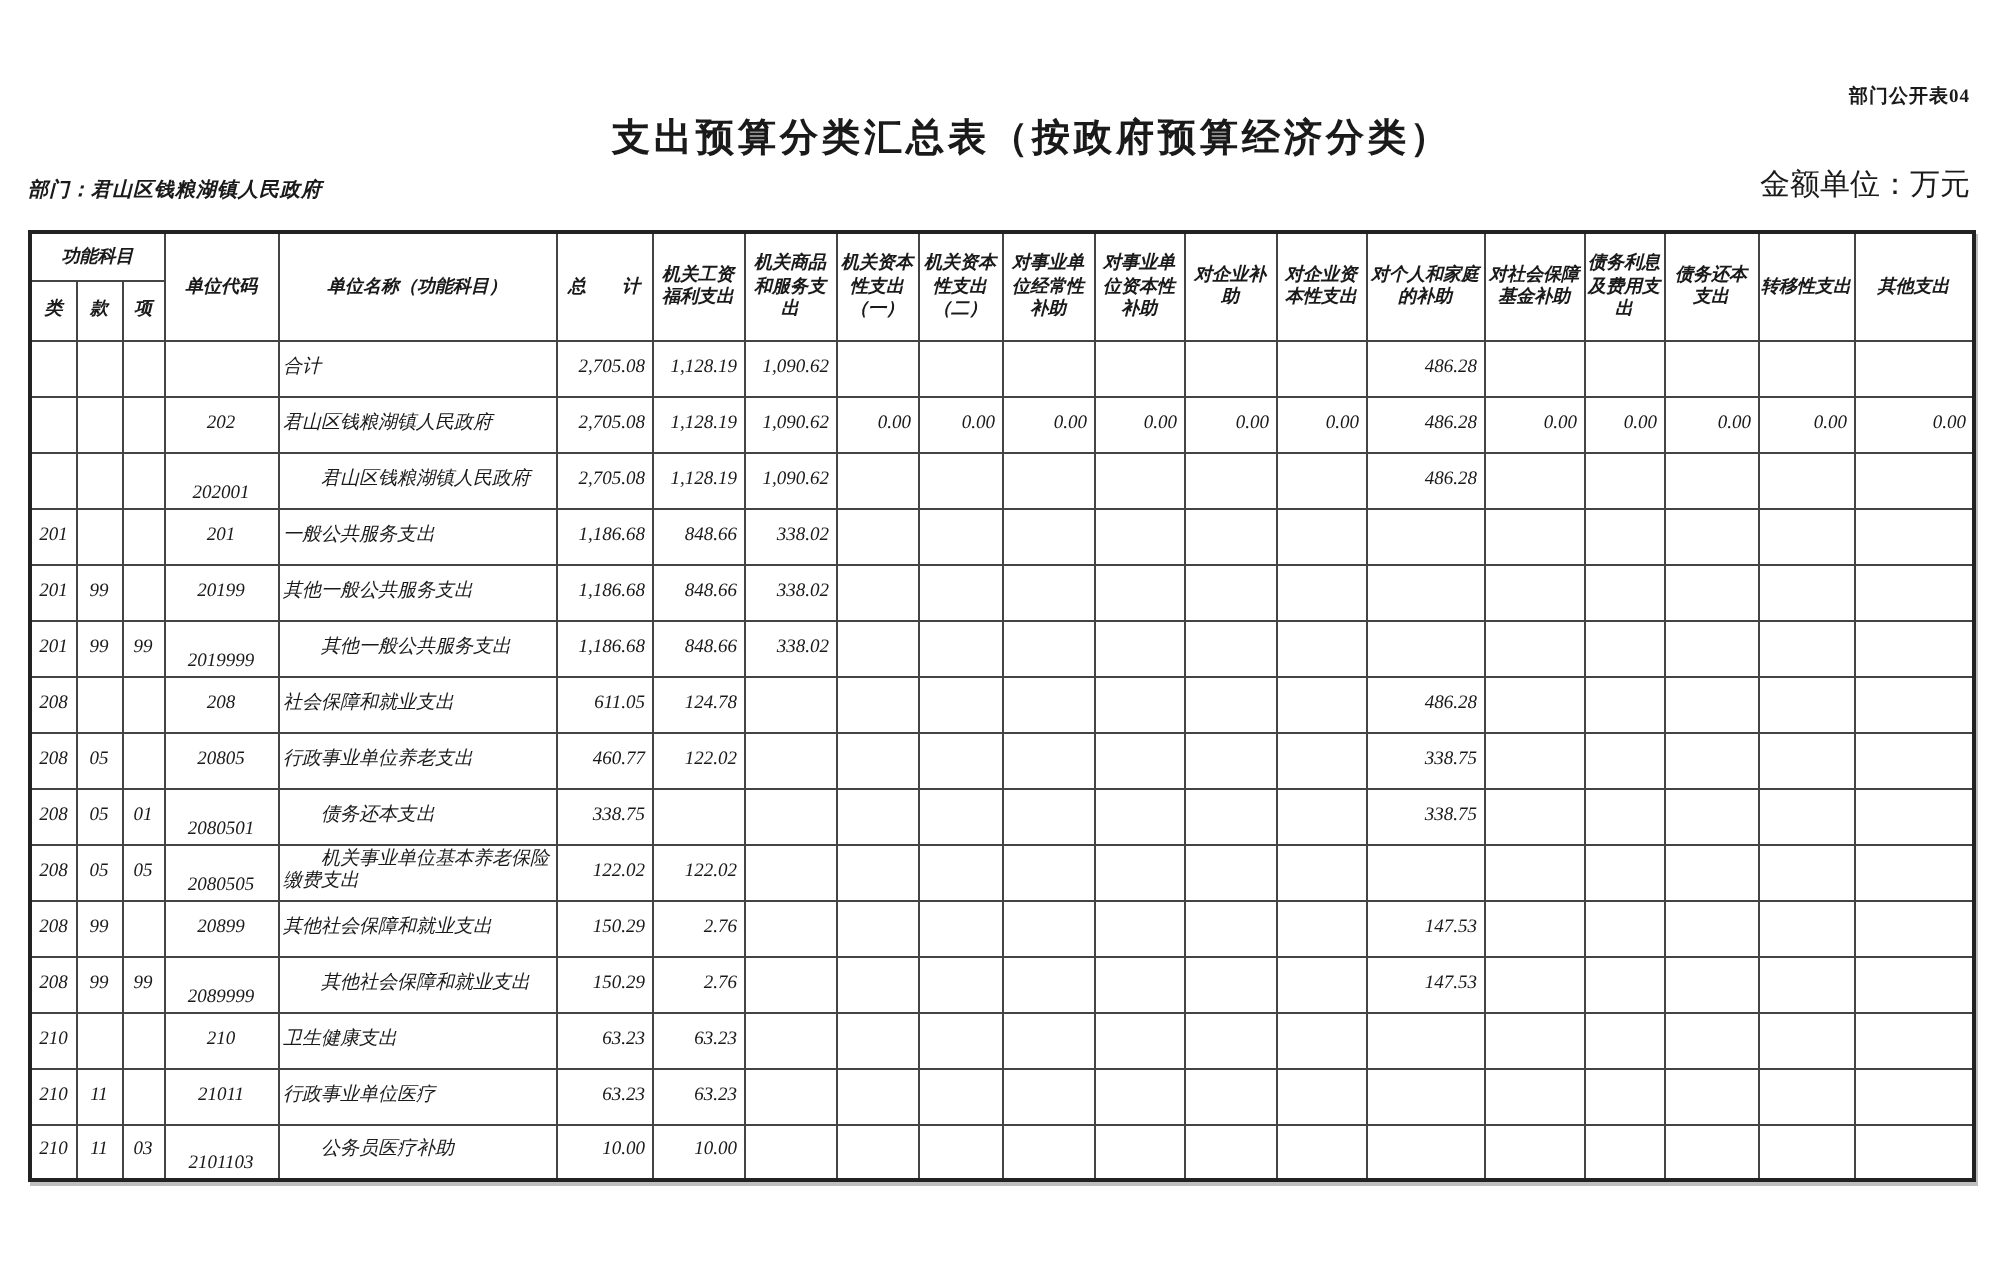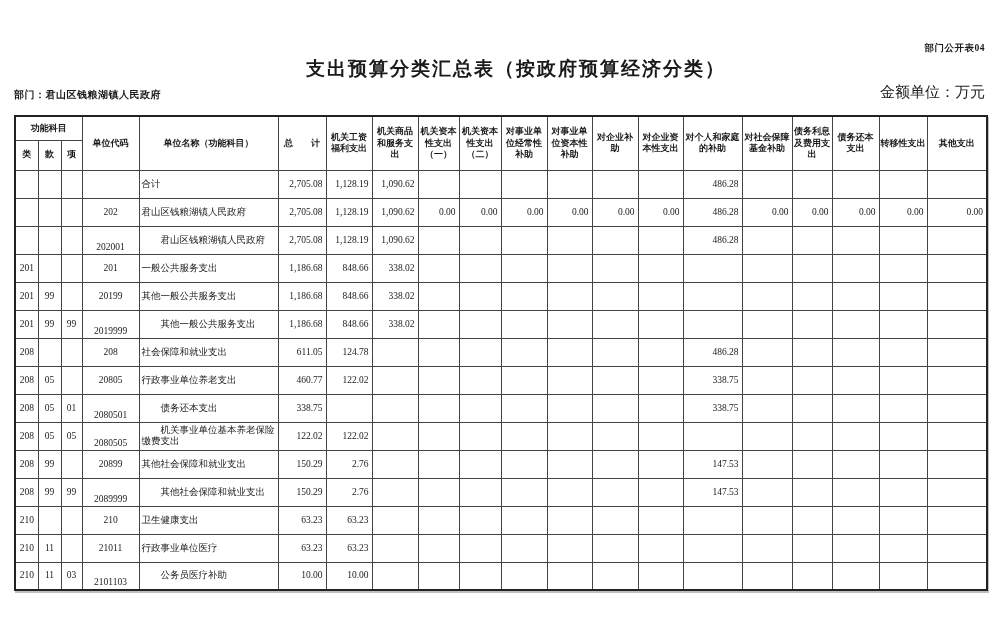--- a/index.html
+++ b/index.html
@@ -16,28 +16,29 @@
   .title {
     position:absolute; top:40px; left:0; width:100%;
     text-align:center; font-size:19px; font-weight:bold; letter-spacing:2px;
     font-family:"Liberation Sans","DejaVu Sans",sans-serif;
     margin:16px;
   }
   .meta-row {
     position:absolute; top:83px; left:14px; right:15px;
     display:flex; justify-content:space-between; align-items:flex-end;
   }
-  .dept { font-size:10px; font-weight:bold; letter-spacing:0.5px; }
+  .dept { font-size:10px; font-weight:bold; letter-spacing:0.5px;font-style:italic; }
   .unit { font-size:15px; font-weight:normal; }
 
   table.budget {
     position:absolute; top:115px; left:14px;
     width:972px; border-collapse:collapse; table-layout:fixed;
     border:2px solid #222;
     box-shadow:1px 2px 0 rgba(0,0,0,0.25);
+    font-style:italic;
   }
   table.budget th, table.budget td {
     border:1px solid #444;
     overflow:hidden;
   }
   thead th {
     font-weight:bold; font-size:9px; line-height:1.25;
     text-align:center; vertical-align:middle;
     word-break:break-all; padding:1px;
     font-family:"Liberation Serif","DejaVu Serif",serif;

